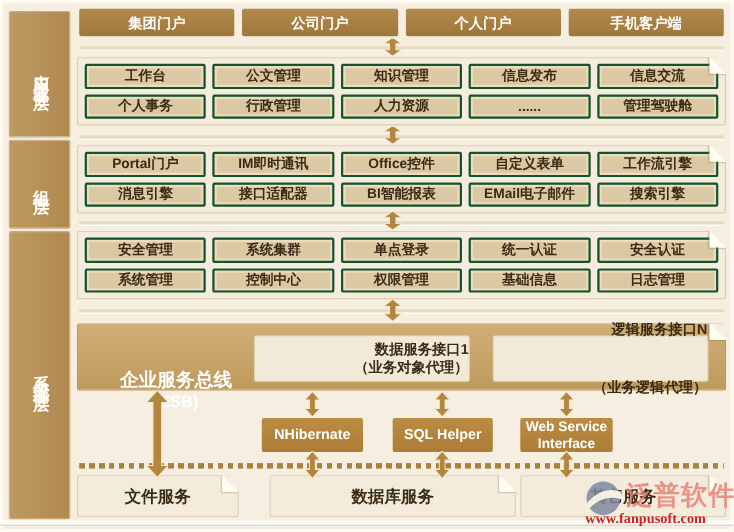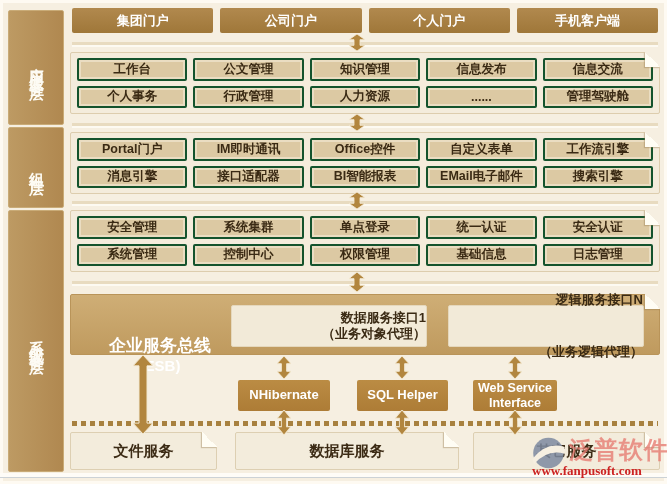--- a/index.html
+++ b/index.html
@@ -107,21 +107,21 @@
     position:absolute;left:72px;top:421px;width:586px;height:5px;
     background:repeating-linear-gradient(90deg,#a8813f 0 5px,transparent 5px 9px);
   }
   
   .base-box{
     position:absolute;top:432px;height:38px;
     background:#f3ecdc;border:1px solid #ddcfb2;border-radius:2px;box-sizing:border-box;
     display:flex;align-items:center;justify-content:center;
     font-weight:bold;font-size:15px;color:#3c2b15;
   }
-  .bb1{left:70px;width:147px;} .bb2{left:235px;width:224px;} .bb3{left:473px;width:187px;}
+  .bb1{left:70px;width:147px;} .bb2{left:245px;width:224px;} .bb3{left:473px;width:187px;}
   
   .watermark{position:absolute;left:530px;top:434px;width:134px;height:46px;z-index:9;}
   .wm-logo{position:absolute;left:0;top:2px;width:37px;height:34px;}
   .wm-brand{
     position:absolute;left:39px;top:0;font-size:24px;font-weight:bold;
     color:rgba(230,125,115,.8);letter-spacing:1px;white-space:nowrap;
     font-family:"Liberation Serif","DejaVu Serif",serif;
   }
   .wm-url{
     position:absolute;left:2px;top:29px;font-size:13px;font-weight:bold;

